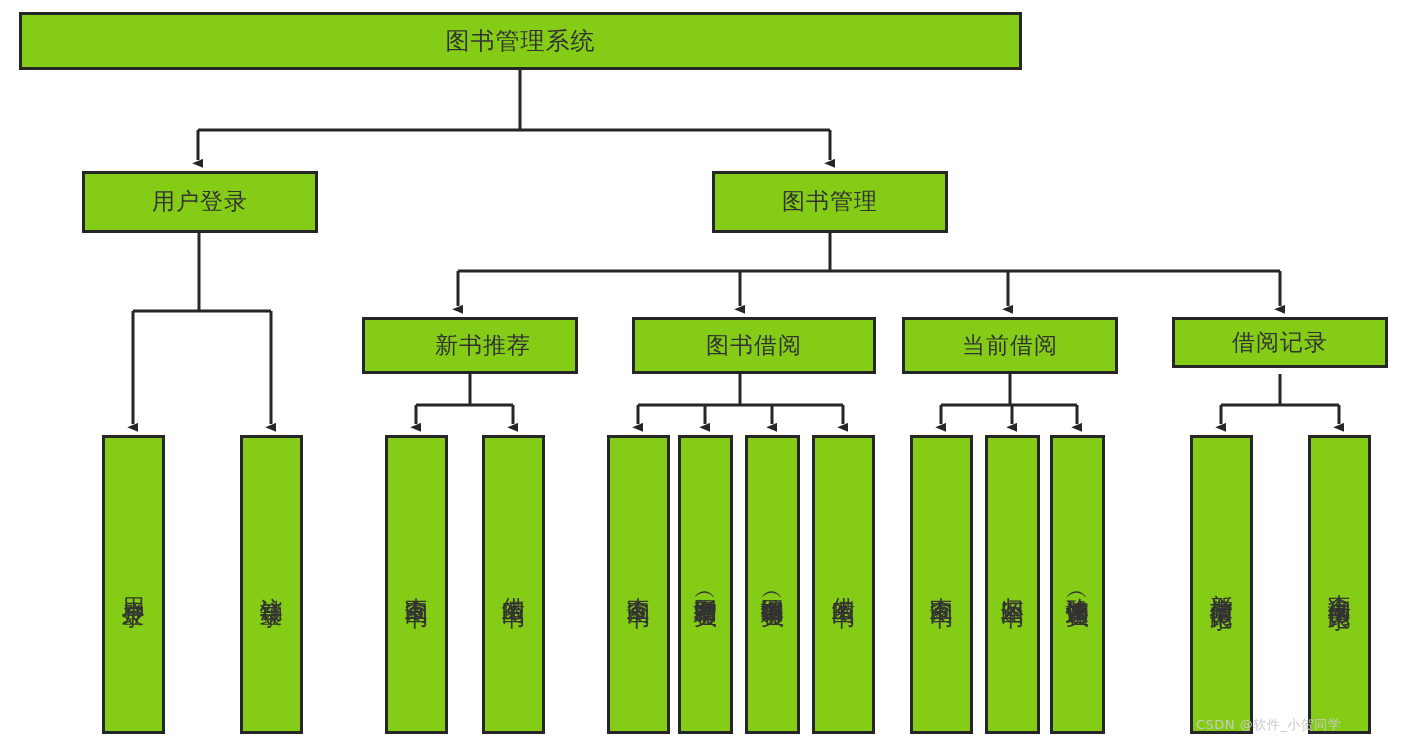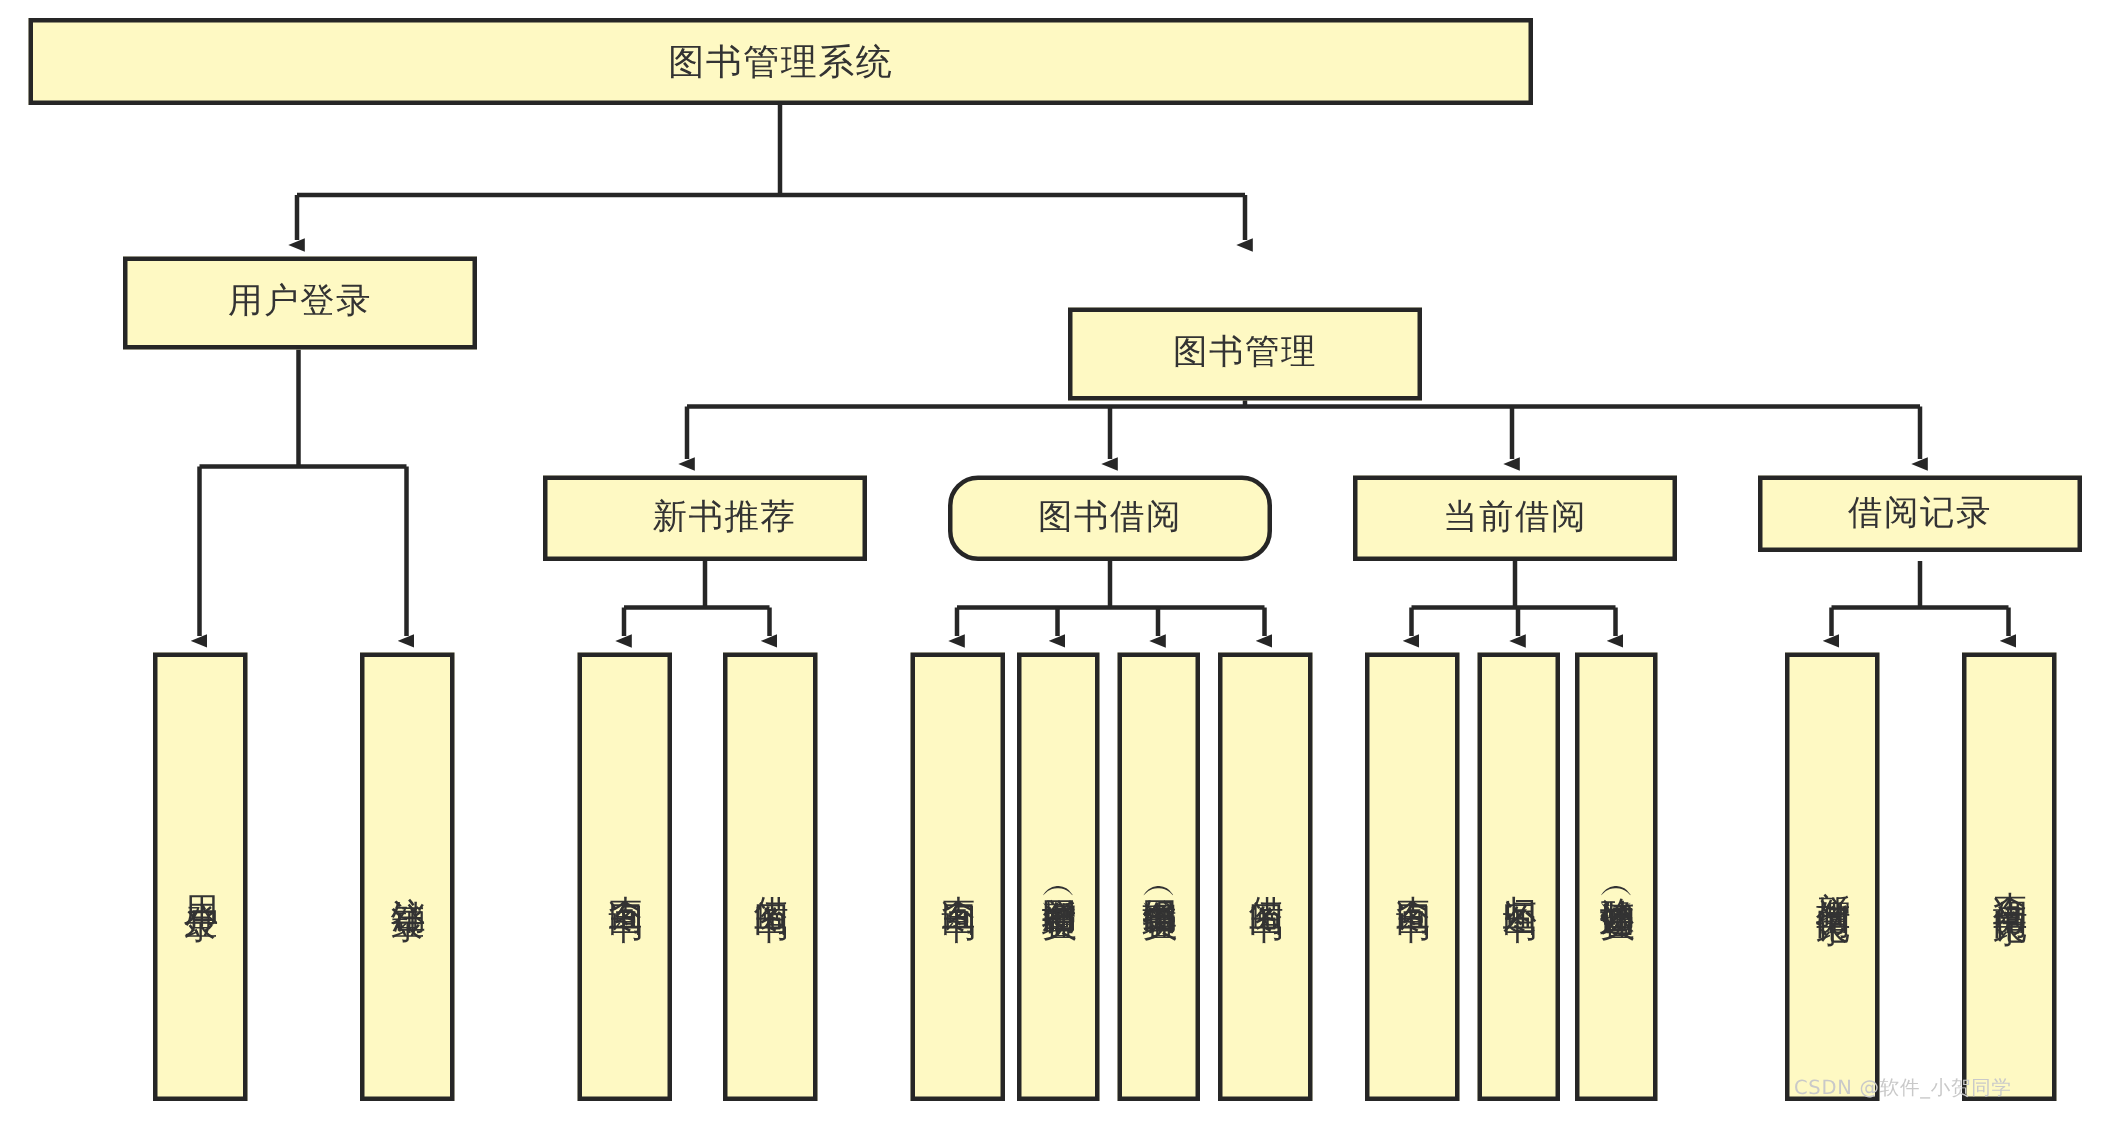--- a/index.html
+++ b/index.html
@@ -23,21 +23,21 @@
     left: 0;
     top: 0;
     width: 1405px;
     height: 747px;
     pointer-events: none;
   }
   .node {
     position: absolute;
     box-sizing: border-box;
     border: 3px solid #262626;
-    background: #fef9c3;
+    background: #84cc16;
     display: flex;
     align-items: center;
     justify-content: center;
     color: #333333;
     text-align: center;
   }
   .node.horiz {
     font-size: 23px;
     letter-spacing: 1px;
     line-height: 1.2;
@@ -120,28 +120,28 @@
     </g>
   </svg>
 
   <div class="node horiz root" style="left: 19px; top: 12px; width: 1003px; height: 58px;">
     <span>图书管理系统</span>
   </div>
 
   <div class="node horiz" style="left: 82px; top: 171px; width: 236px; height: 62px;">
     <span>用户登录</span>
   </div>
-  <div class="node horiz" style="left: 712px; top: 171px; width: 236px; height: 62px; margin-top: 34px;">
+  <div class="node horiz" style="left: 712px; top: 171px; width: 236px; height: 62px;">
     <span>图书管理</span>
   </div>
 
   <div class="node horiz" style="left: 362px; top: 317px; width: 216px; height: 57px; padding-left: 26px;">
     <span>新书推荐</span>
   </div>
-  <div class="node horiz" style="left: 632px; top: 317px; width: 216px; height: 57px; border-radius: 20px;">
+  <div class="node horiz" style="left: 632px; top: 317px; width: 244px; height: 57px;">
     <span>图书借阅</span>
   </div>
   <div class="node horiz" style="left: 902px; top: 317px; width: 216px; height: 57px;">
     <span>当前借阅</span>
   </div>
   <div class="node horiz" style="left: 1172px; top: 317px; width: 216px; height: 51px;">
     <span>借阅记录</span>
   </div>
 
   <div class="node vert" style="left: 102px; top: 435px; width: 63px; height: 299px;">

